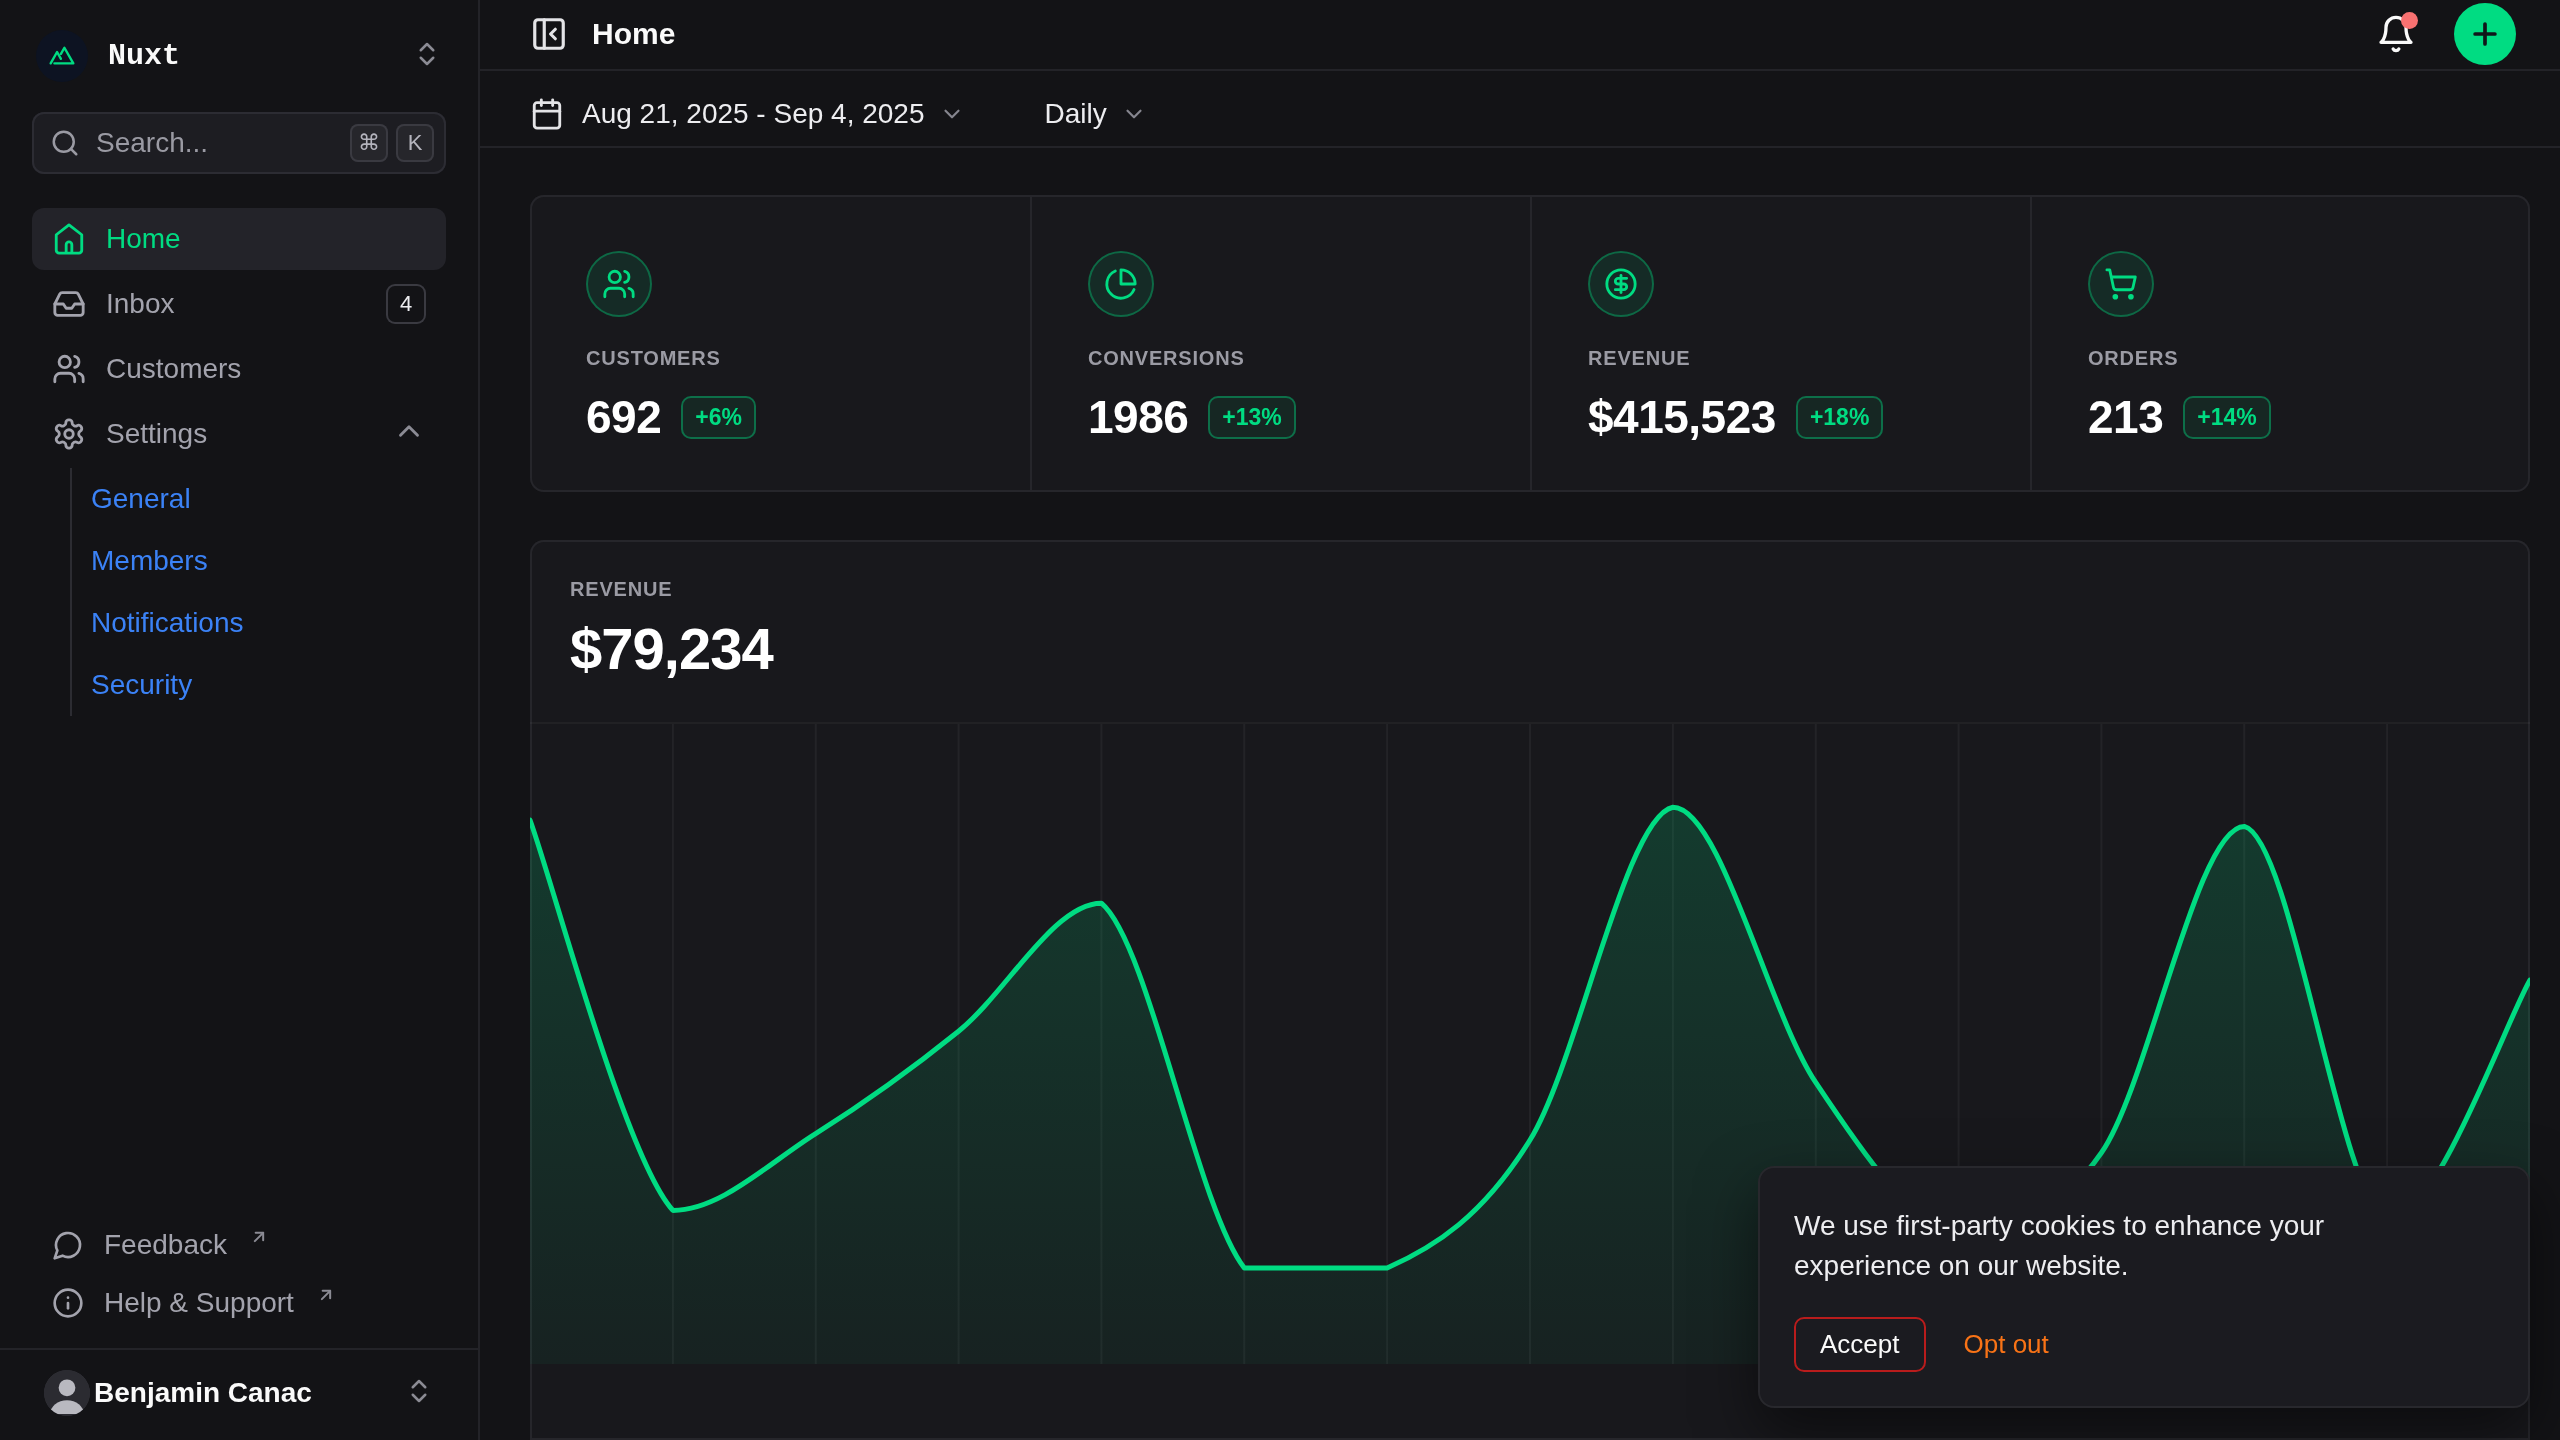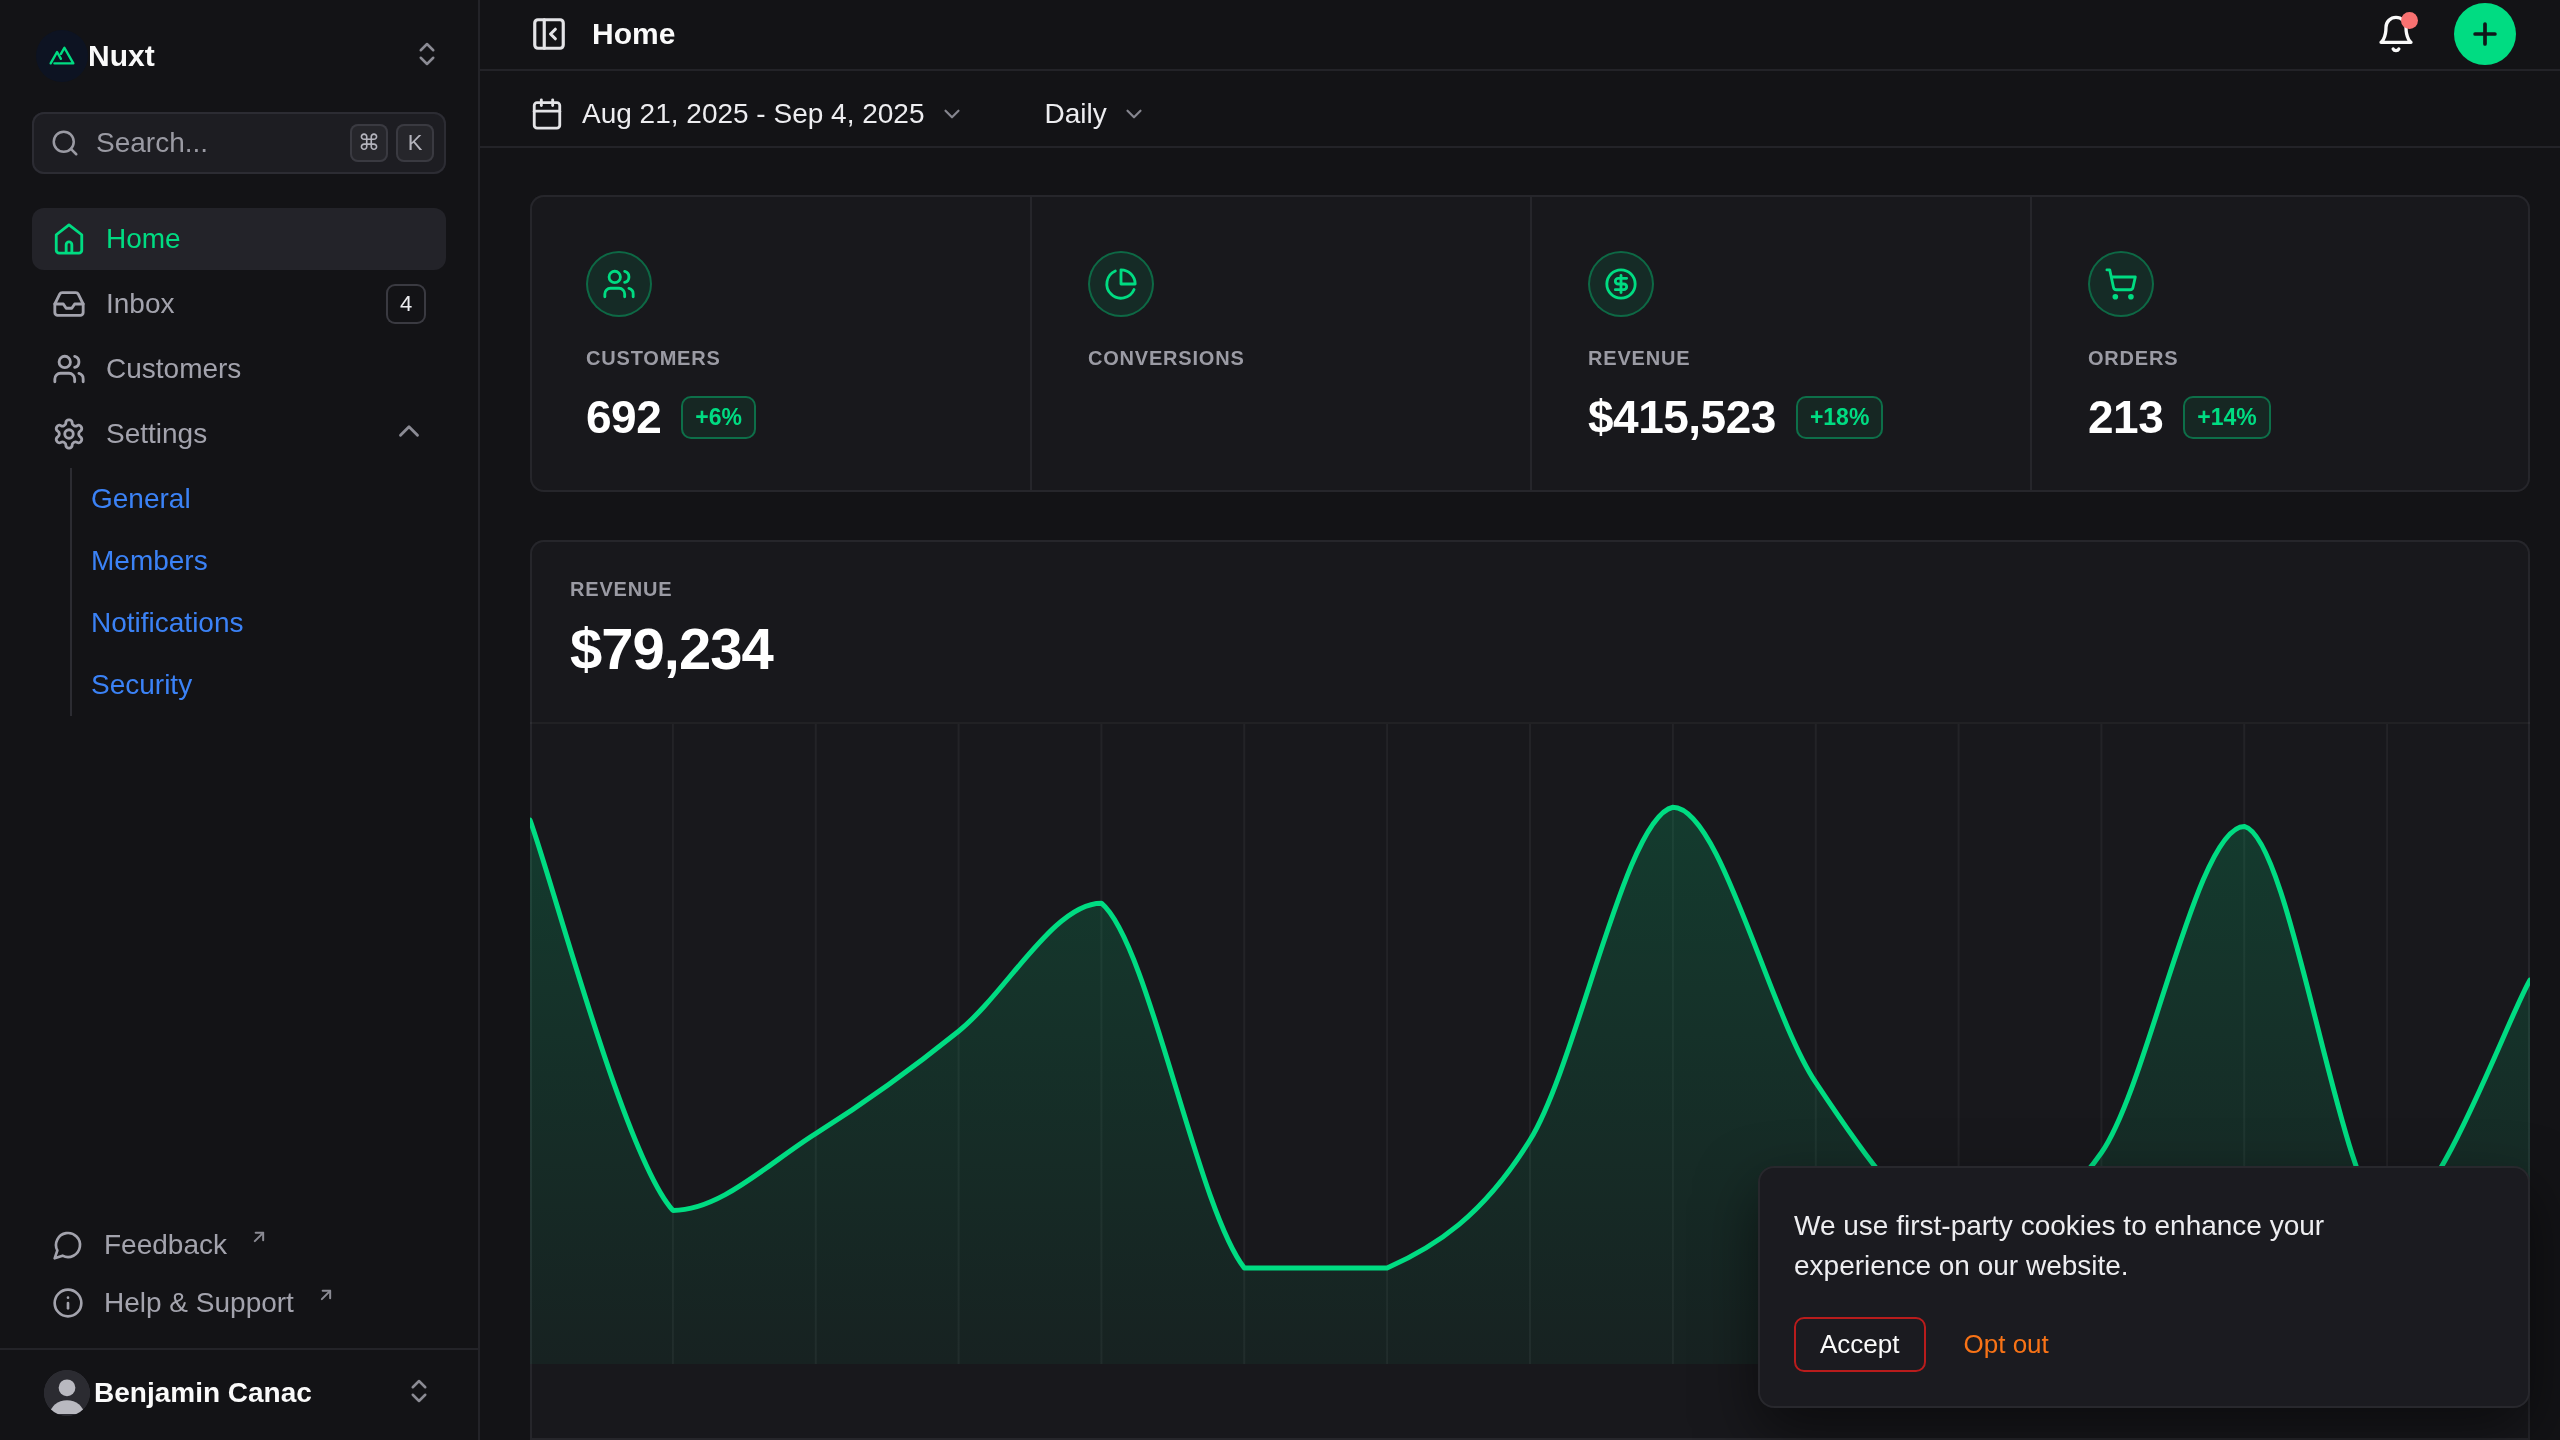--- a/index.html
+++ b/index.html
@@ -11,21 +11,21 @@
   }
   .app { display:flex; width:100%; height:100%; }
 
   
   aside {
     width:480px; min-width:480px; height:100%;
     border-right:2px solid #232328;
     display:flex; flex-direction:column;
     padding:26px 32px 16px;
   }
-  .team-row { display:flex; align-items:center; padding:4px 4px; margin-bottom:26px; cursor:pointer; }
+  .team-row { display:flex; align-items:center; gap:20px; padding:4px 4px; margin-bottom:26px; cursor:pointer;font-family:Liberation Mono, monospace; }
   .logo-circle { width:52px; height:52px; border-radius:50%; background:#0d1322; display:flex; align-items:center; justify-content:center; }
   .logo-circle svg { width:32px; height:32px; color:#00dc82; }
   .team-name { font-size:30px; font-weight:600; color:#fafafa; }
   .muted-ic { color:#8b8b94; }
   .ml-auto { margin-left:auto; }
 
   .search {
     display:flex; align-items:center; gap:16px; height:62px;
     border-radius:12px; background:#1d1d22;
     box-shadow: inset 0 0 0 2px #2c2c33;
@@ -362,20 +362,24 @@
           </div>
         </div>
         <div class="stat">
           <span class="stat-ic">
             <svg viewBox="0 0 24 24" fill="none" stroke="currentColor" stroke-width="2" stroke-linecap="round" stroke-linejoin="round">
                 <path d="M21.21 15.89A10 10 0 1 1 8 2.83"></path>
                 <path d="M22 12A10 10 0 0 0 12 2v10z"></path>
               </svg>
           </span>
           <div class="stat-label">CONVERSIONS</div>
+          <div class="stat-row">
+            <span class="stat-value">1986</span>
+            <span class="delta">+13%</span>
+          </div>
         </div>
         <div class="stat">
           <span class="stat-ic">
             <svg viewBox="0 0 24 24" fill="none" stroke="currentColor" stroke-width="2" stroke-linecap="round" stroke-linejoin="round">
                 <circle cx="12" cy="12" r="10"></circle>
                 <path d="M16 8h-6a2 2 0 1 0 0 4h4a2 2 0 1 1 0 4H8"></path>
                 <path d="M12 18V6"></path>
               </svg>
           </span>
           <div class="stat-label">REVENUE</div>

